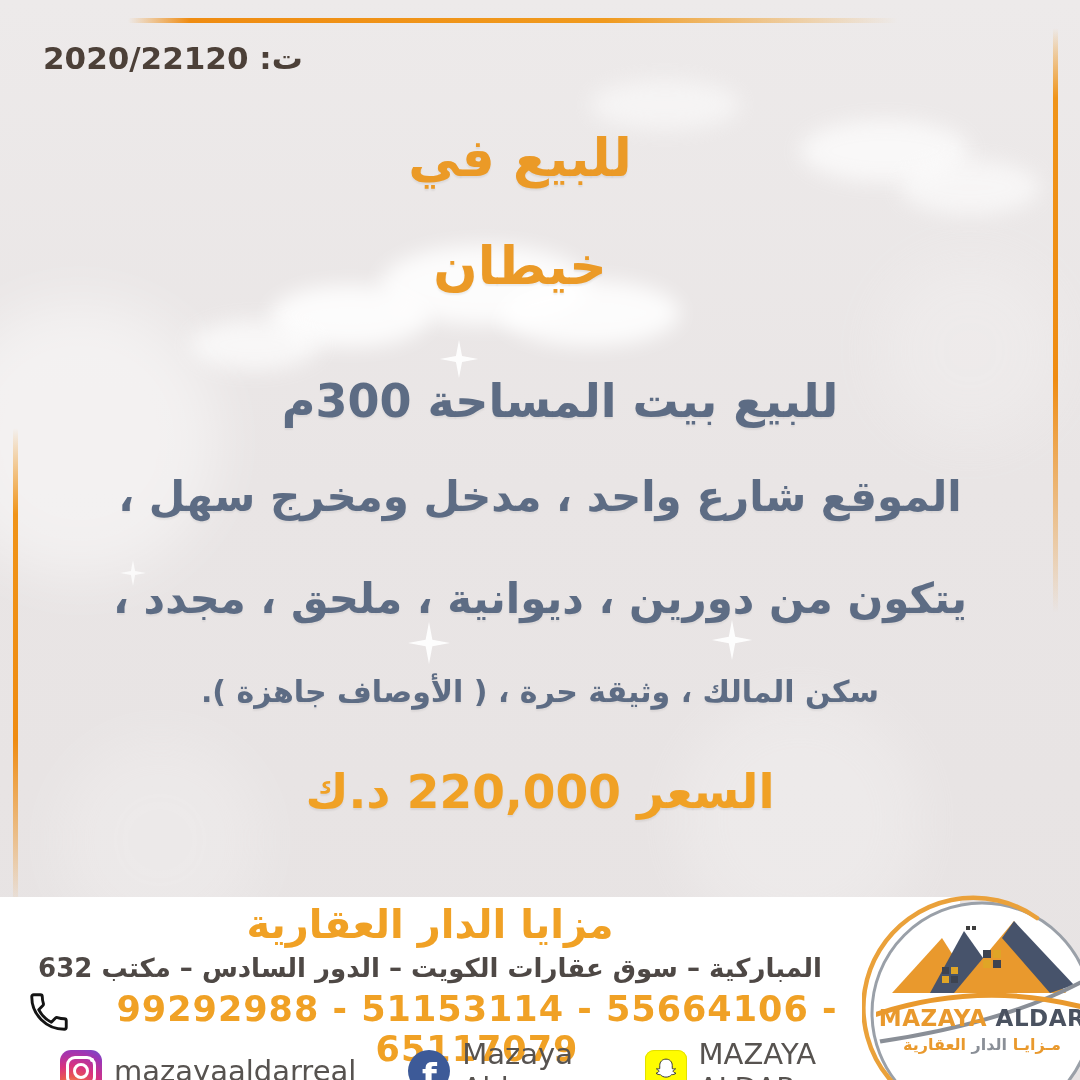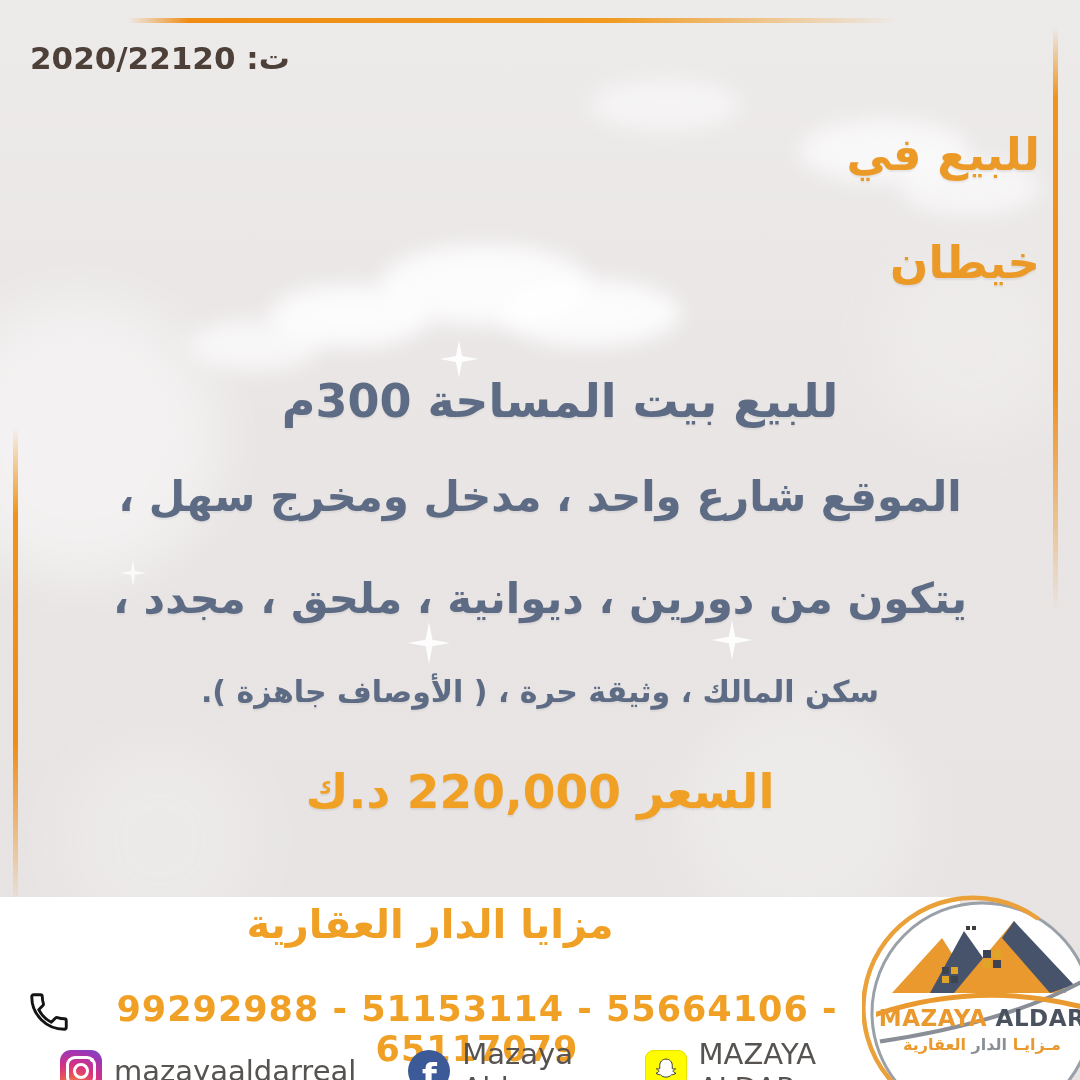--- a/index.html
+++ b/index.html
@@ -13,23 +13,23 @@
     background:linear-gradient(90deg,rgba(239,140,18,0) 0%,#ef8c12 8%,#f09a1e 62%,rgba(240,154,30,0) 100%);}
   .line-right{position:absolute;left:1053px;top:28px;width:5px;height:585px;border-radius:3px;
     background:linear-gradient(180deg,rgba(240,150,25,0) 0%,#f09419 12%,#ef8c12 60%,rgba(240,150,25,0) 100%);}
   .line-left{position:absolute;left:13px;top:428px;width:5px;height:480px;border-radius:3px;
     background:linear-gradient(180deg,rgba(240,150,25,0) 0%,#f09419 18%,#ef8c12 65%,rgba(240,150,25,0) 100%);}
   
   .cloud{position:absolute;background:rgba(255,255,255,.85);border-radius:50%;filter:blur(10px);}
   .bokeh{position:absolute;background:rgba(255,255,255,.45);border-radius:50%;filter:blur(28px);}
   .sparkle{position:absolute;opacity:.95;}
   
-  .ref{position:absolute;left:30px;top:40px;font-size:31px;font-weight:bold;color:#4c4038;direction:rtl;}
-  .title{position:absolute;left:0;width:1040px;font-weight:bold;
-    color:#eb9a27;font-size:45px;direction:rtl;text-shadow:0 2px 2px rgba(0,0,0,.07);}
+  .ref{position:absolute;left:43px;top:40px;font-size:31px;font-weight:bold;color:#4c4038;direction:rtl;}
+  .title{position:absolute;left:0;width:1040px;text-align:center;font-weight:bold;
+    color:#eb9a27;font-size:52px;direction:rtl;text-shadow:0 2px 2px rgba(0,0,0,.07);}
   .t1{top:128px;} .t2{top:236px;}
   .bline{position:absolute;left:0;width:1080px;text-align:center;font-weight:bold;
     color:#5d6c84;direction:rtl;text-shadow:0 2px 2px rgba(0,0,0,.06);}
   .b1{top:374px;font-size:46px;padding-left:20px;}
   .b2{top:472px;font-size:42px;}
   .b3{top:574px;font-size:42px;}
   .b4{top:674px;font-size:30px;}
   .price{position:absolute;left:0;top:764px;width:1080px;text-align:center;font-weight:bold;
     font-size:47px;color:#f0a125;direction:rtl;text-shadow:0 2px 2px rgba(0,0,0,.07);}
   
@@ -107,20 +107,21 @@
 
   <div class="bline b1" dir="rtl">للبيع بيت المساحة 300م</div>
   <div class="bline b2" dir="rtl">الموقع شارع واحد ، مدخل ومخرج سهل ،</div>
   <div class="bline b3" dir="rtl">يتكون من دورين ، ديوانية ، ملحق ، مجدد ،</div>
   <div class="bline b4" dir="rtl">سكن المالك ، وثيقة حرة ، ( الأوصاف جاهزة ).</div>
   <div class="price" dir="rtl">السعر 220,000 د.ك</div>
 
   <div class="band">
 
     <div class="company" dir="rtl">مزايا الدار العقارية</div>
+    <div class="address" dir="rtl">المباركية – سوق عقارات الكويت – الدور السادس – مكتب 632</div>
 
     <div class="phonerow">
       <svg width="46" height="46" viewBox="0 0 24 24">
         <path d="M6.62 10.79c1.44 2.83 3.76 5.14 6.59 6.59l2.2-2.2c.27-.27.67-.36 1.02-.24 1.12.37 2.33.57 3.57.57.55 0 1 .45 1 1V20c0 .55-.45 1-1 1-9.39 0-17-7.61-17-17 0-.55.45-1 1-1h3.5c.55 0 1 .45 1 1 0 1.25.2 2.45.57 3.57.11.35.03.74-.25 1.02l-2.2 2.2z" fill="none" stroke="#141414" stroke-width="1.5" stroke-linejoin="round"></path>
       </svg>
       <div class="phones">99292988 - 51153114 - 55664106 - 65117079</div>
     </div>
 
     <div class="socialrow">
       <div class="socitem">

